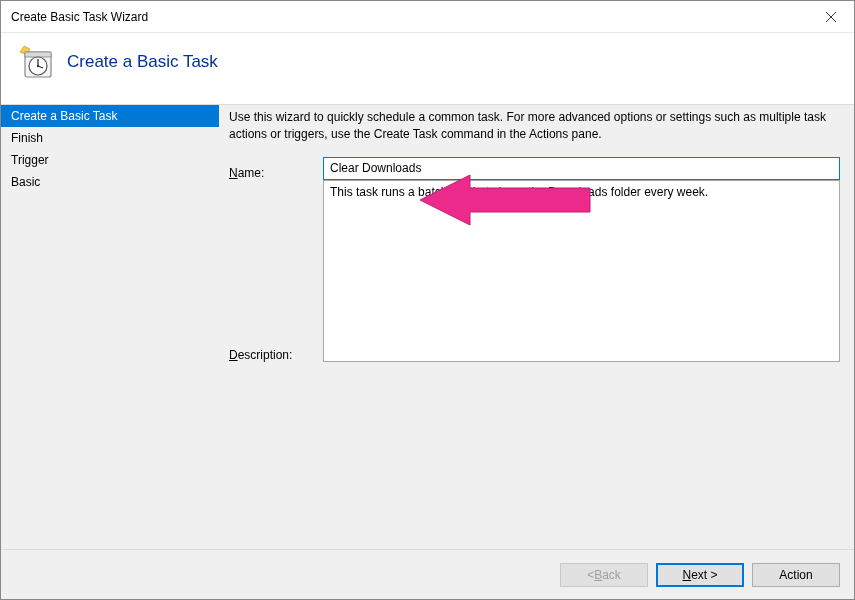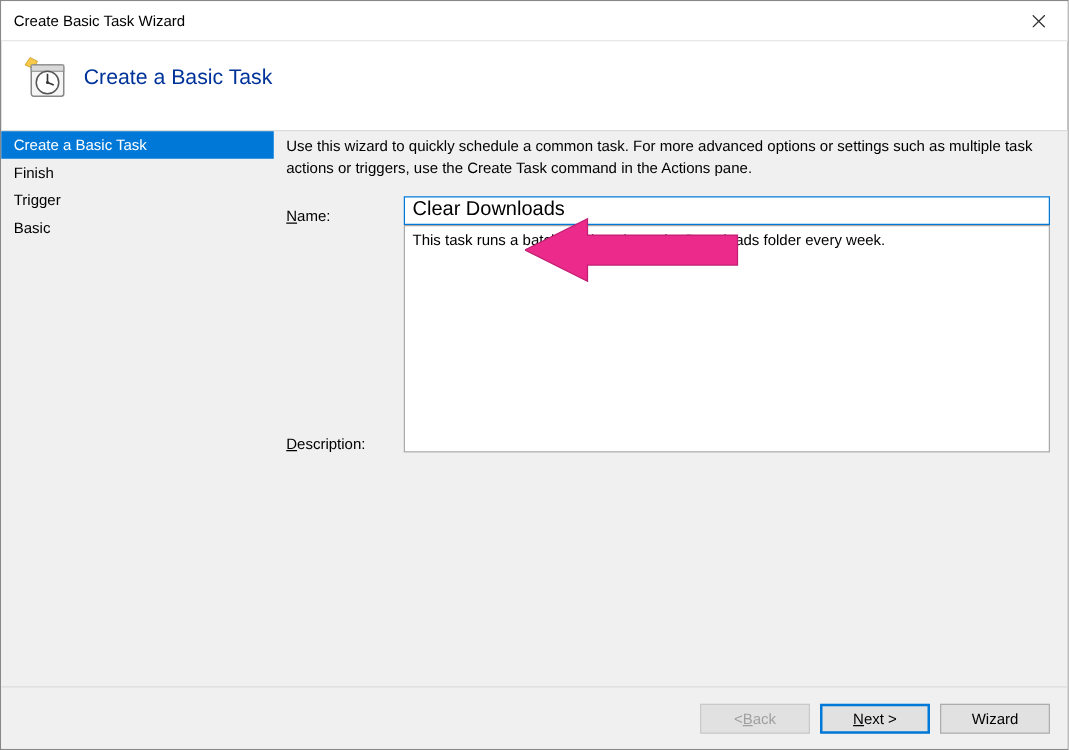--- a/index.html
+++ b/index.html
@@ -90,21 +90,21 @@
       width: 94px;
       font-size: 12px;
       padding-top: 3px;
     }
     .form-label .ul { text-decoration: underline; }
     .name-input {
       flex: 1;
       height: 23px;
       border: 1px solid #0078d7;
       padding: 2px 6px;
-      font-size: 16px;
+      font-size: 12px;
       font-family: inherit;
       background: #fff;
     }
     .desc-input {
       flex: 1;
       height: 182px;
       border: 1px solid #a9a9a9;
       padding: 4px 6px;
       font-size: 12px;
       font-family: inherit;
@@ -213,20 +213,20 @@
     <button class="btn disabled" disabled="">
       <span>&lt; </span>
         <span class="ul">B</span>
         <span>ack</span>
     </button>
     <button class="btn default">
       <span class="ul">N</span>
         <span>ext &gt;</span>
     </button>
     <button class="btn">
-      <span>Wizard</span>
+      <span>Action</span>
     </button>
   </div>
 
   <svg class="arrow-annot" width="180" height="60" viewBox="0 0 180 60">
     <polygon points="0,30 50,5 50,18 170,18 170,42 50,42 50,55" fill="#ec2a8b" stroke="#c01e72" stroke-width="1"></polygon>
   </svg>
 </div>
 
 </body></html>

